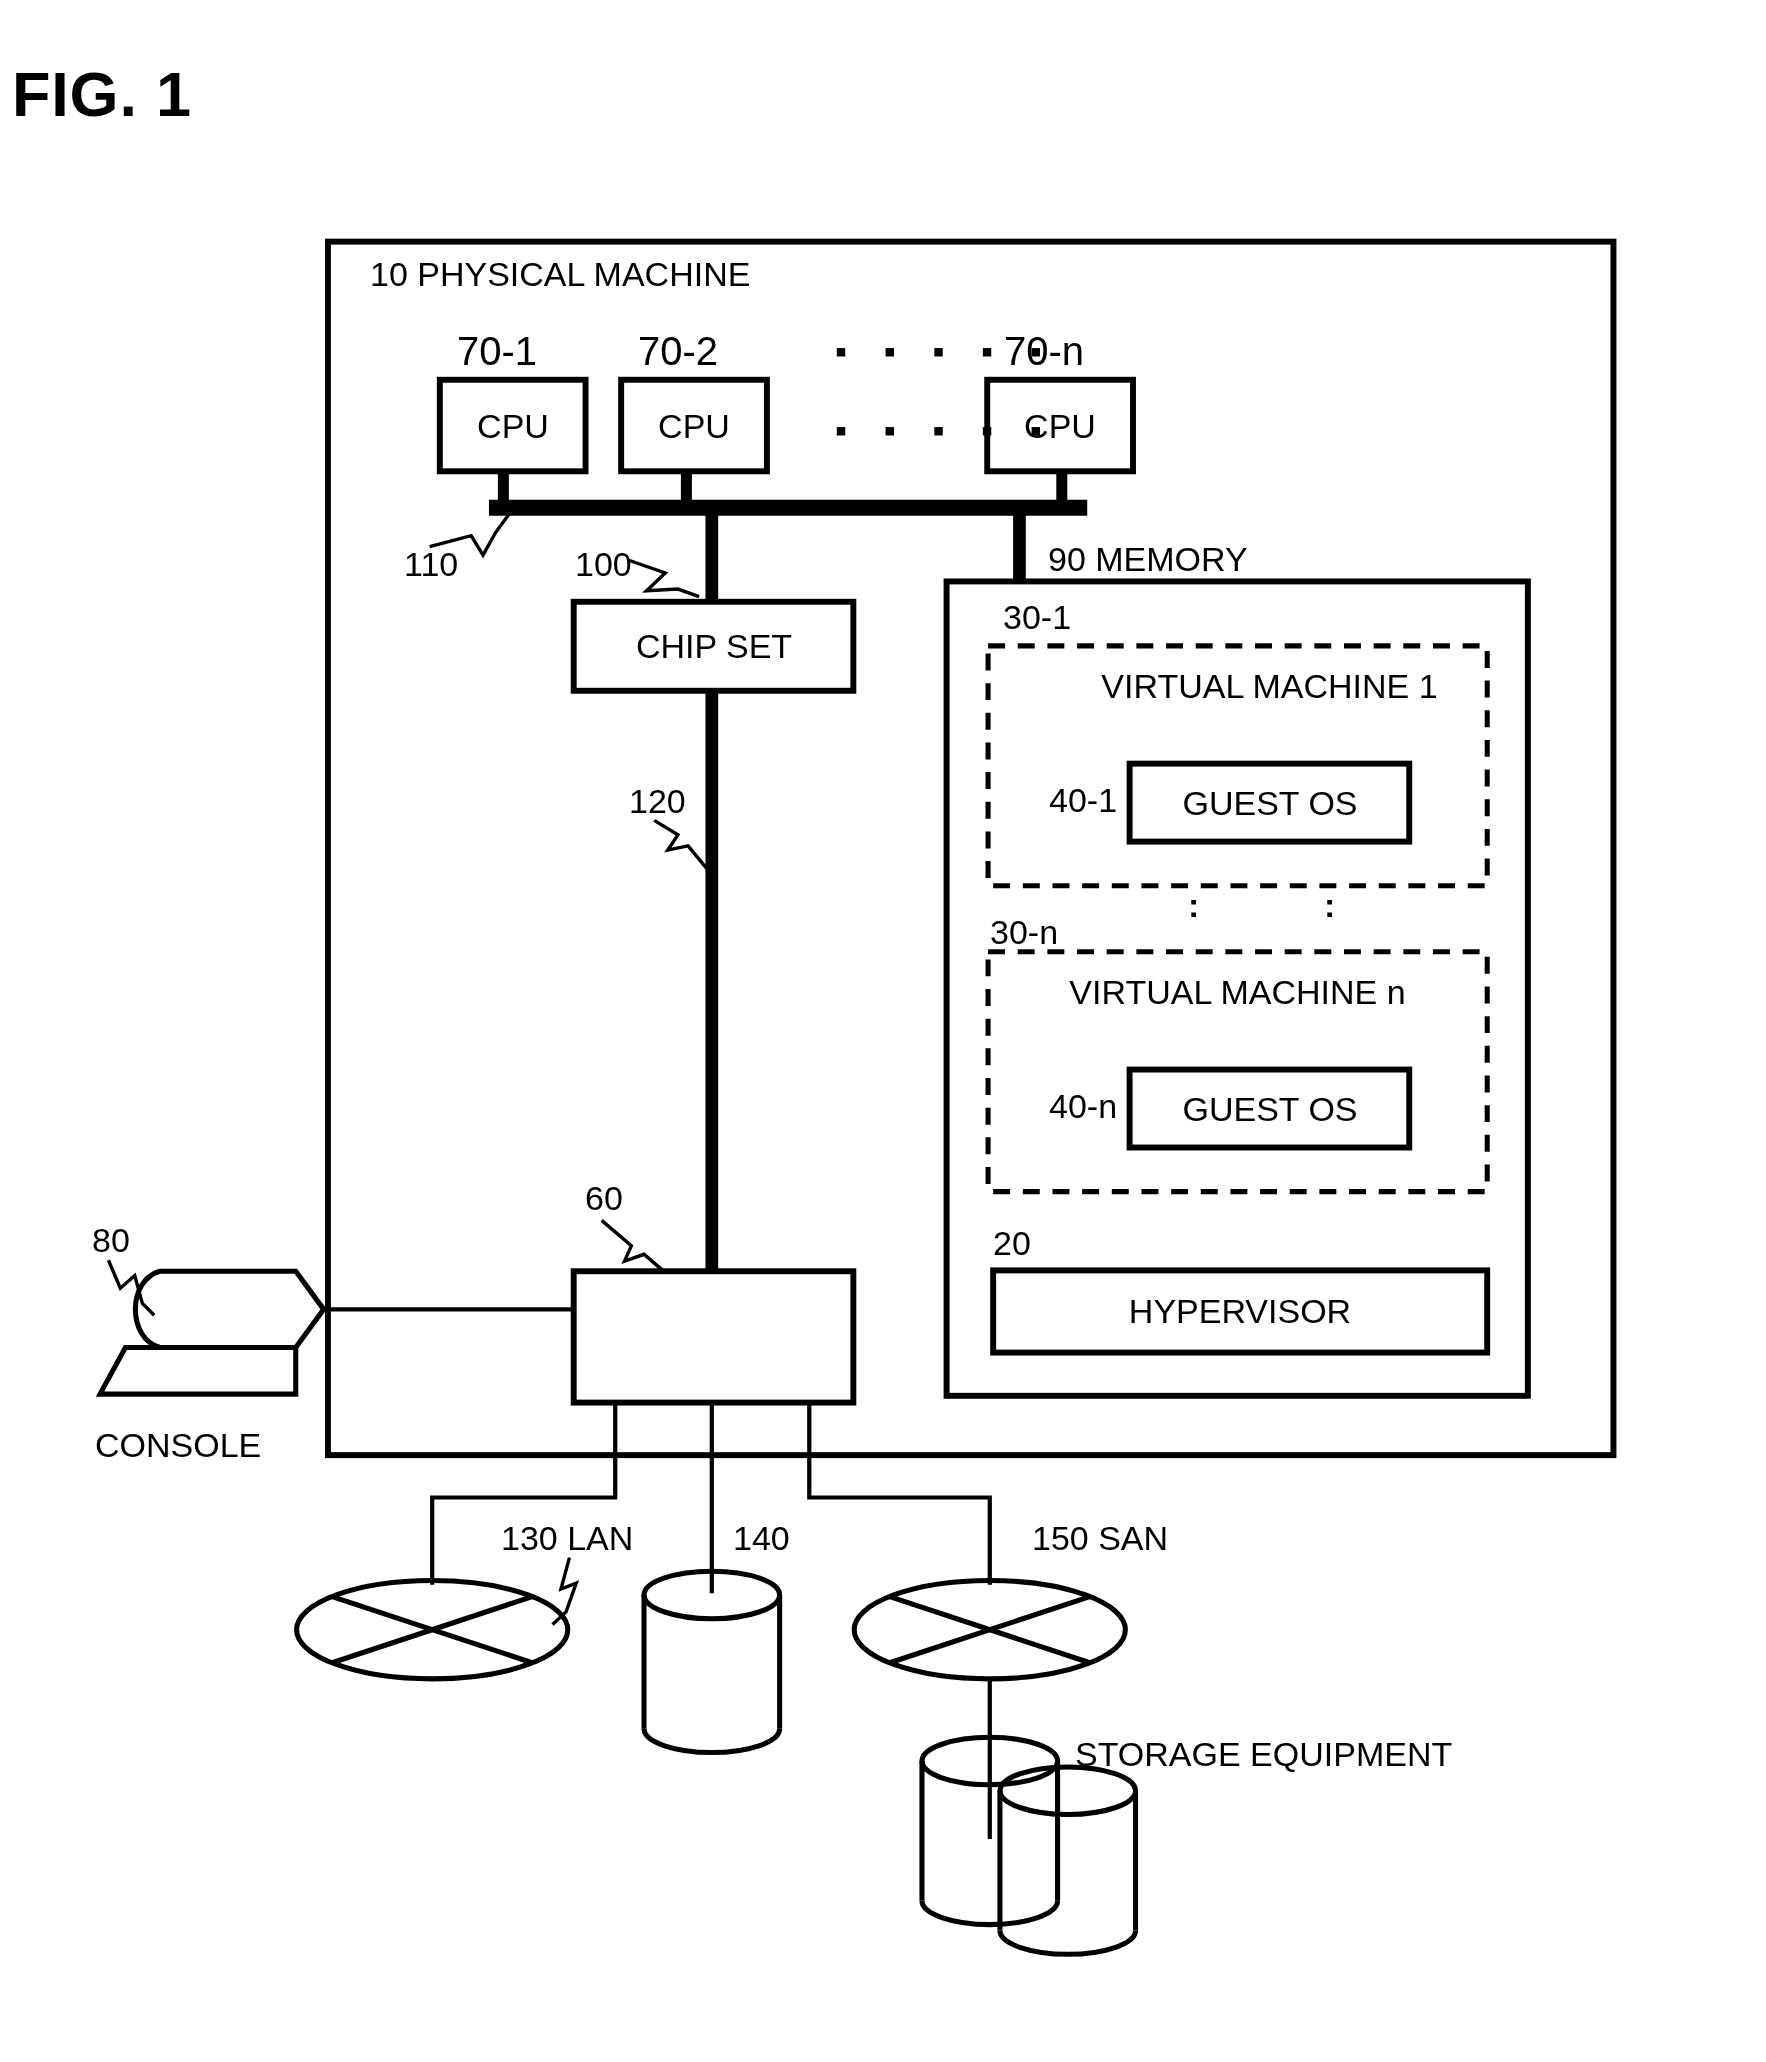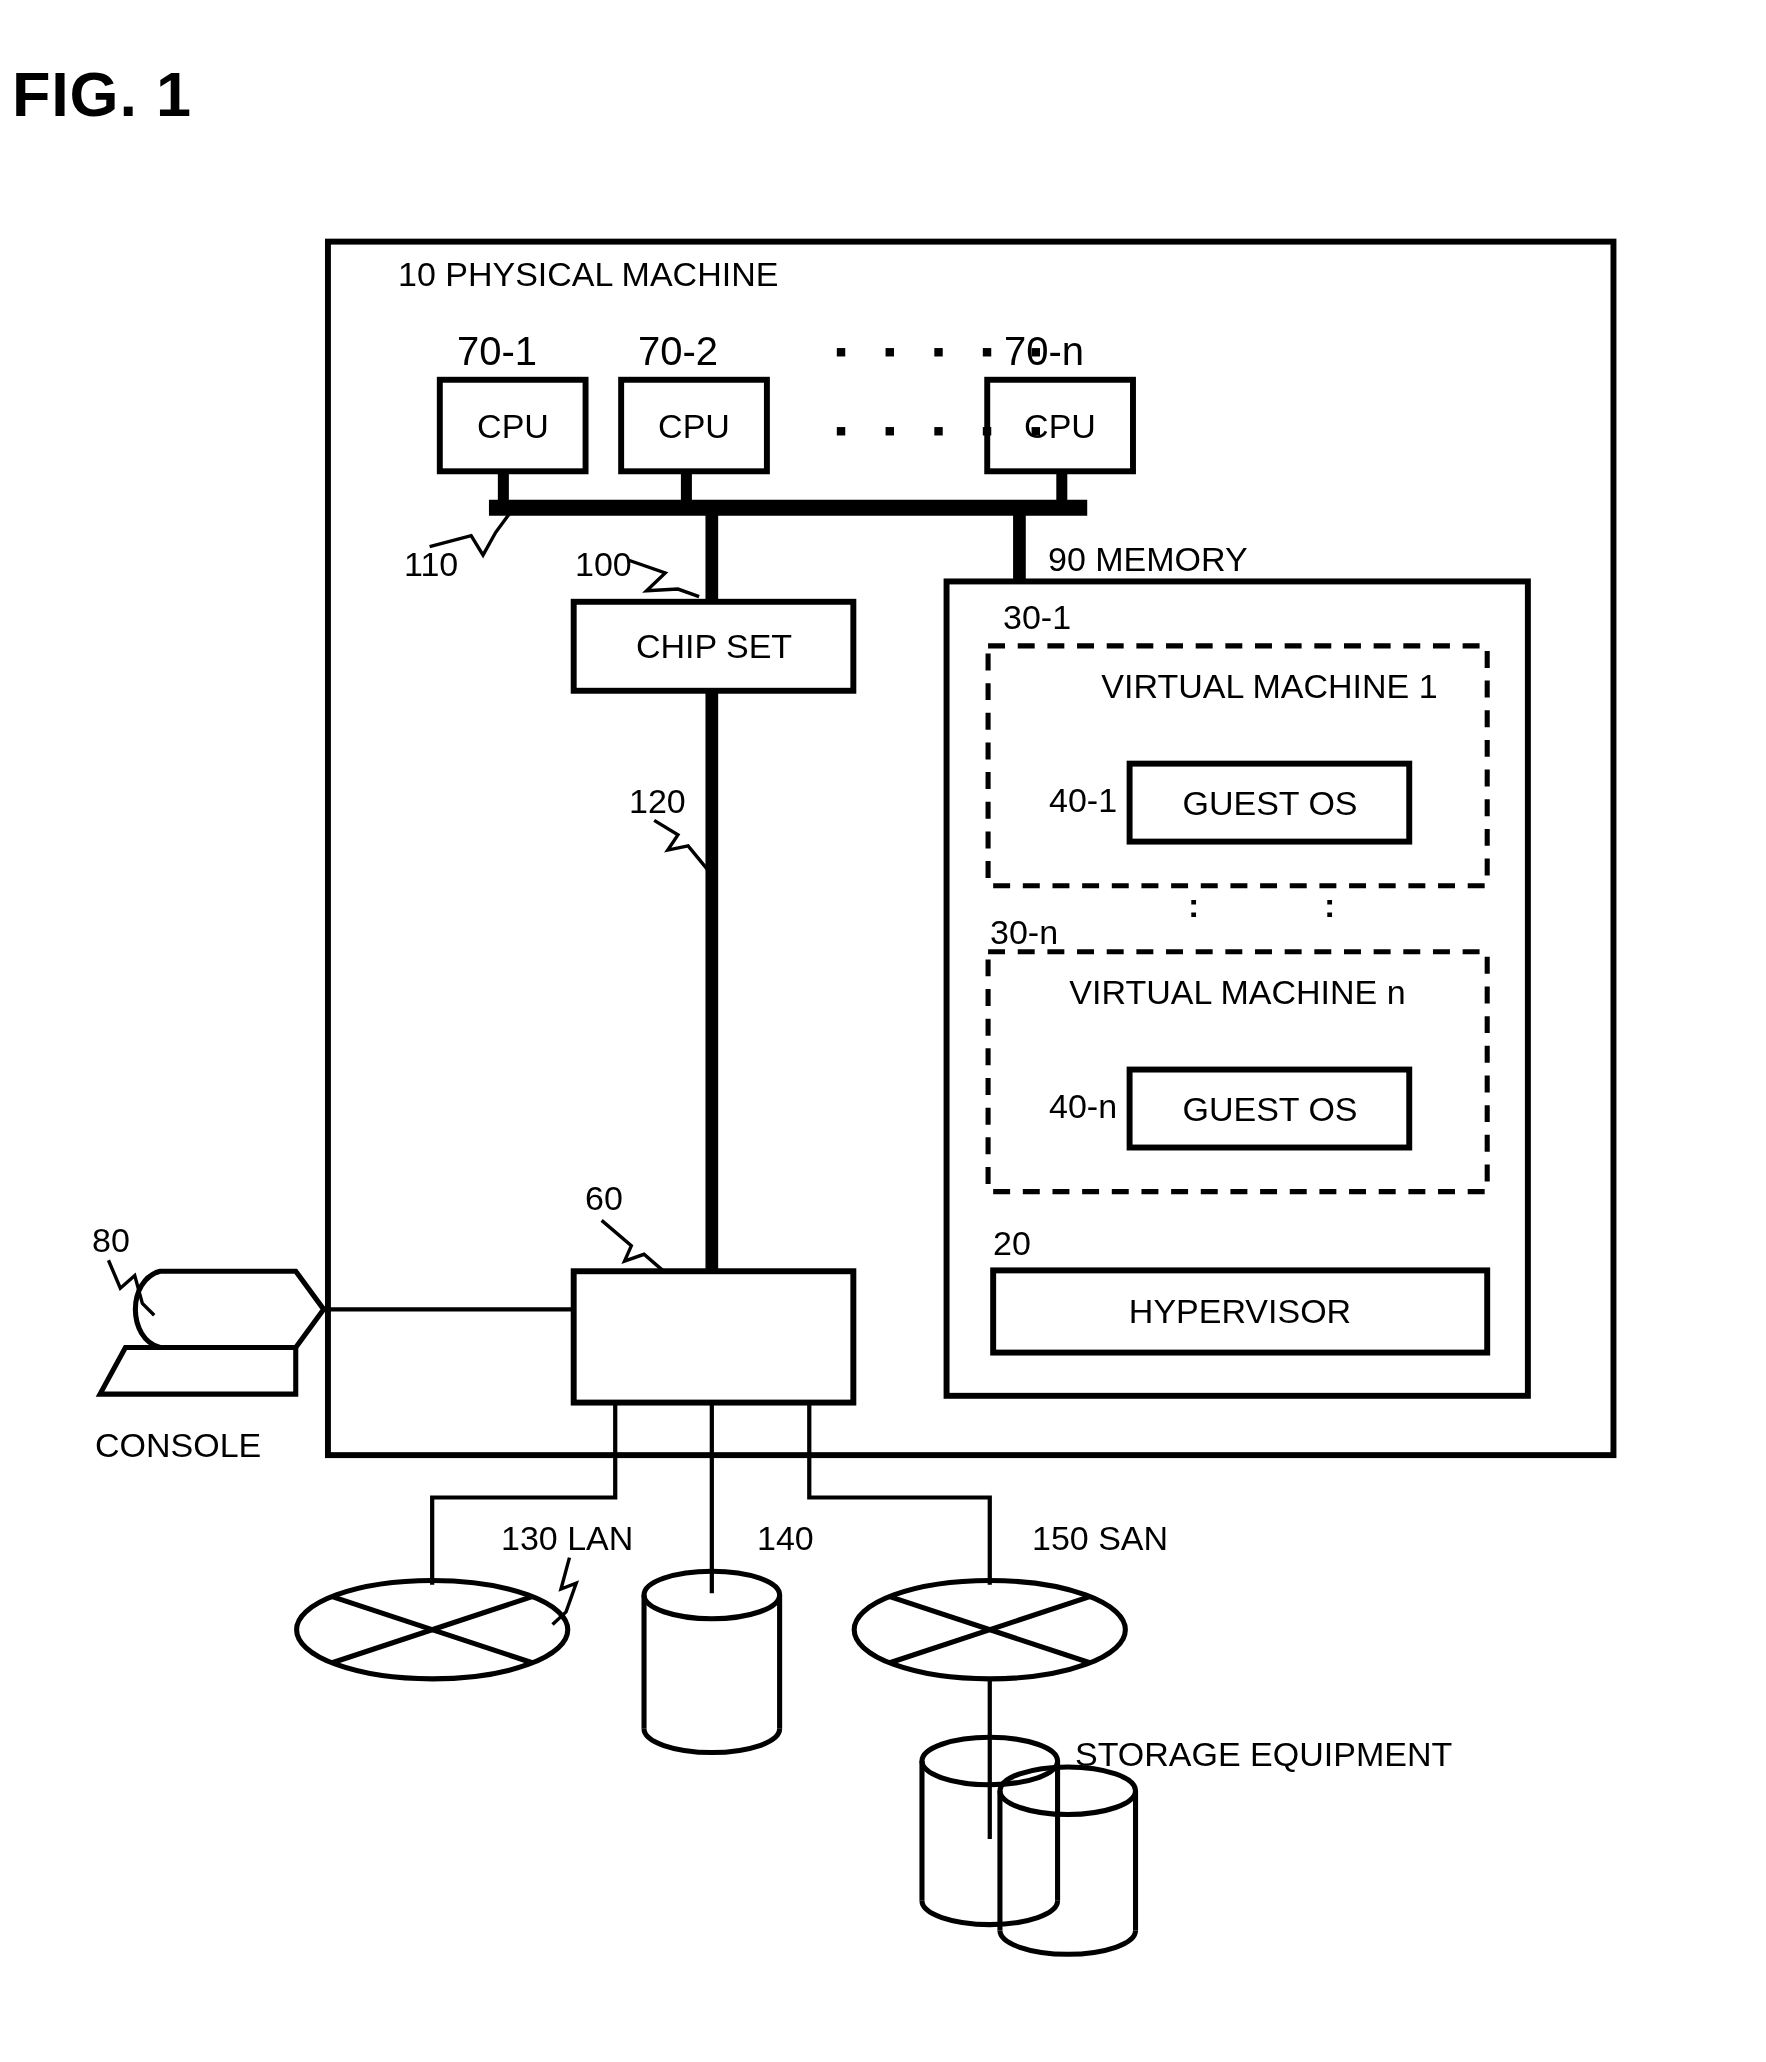--- a/index.html
+++ b/index.html
@@ -155,21 +155,21 @@
     <line x1="1340" y1="2113" x2="1340" y2="2278" stroke="#000" stroke-width="6"></line>
     <path d="M 1180 2278 A 80 28 0 0 0 1340 2278" fill="none" stroke="#000" stroke-width="6"></path>
 
     <ellipse cx="1168" cy="2078" rx="80" ry="28" fill="none" stroke="#000" stroke-width="6"></ellipse>
     <line x1="1088" y1="2078" x2="1088" y2="2243" stroke="#000" stroke-width="6"></line>
     <line x1="1248" y1="2078" x2="1248" y2="2243" stroke="#000" stroke-width="6"></line>
     <path d="M 1088 2243 A 80 28 0 0 0 1248 2243" fill="none" stroke="#000" stroke-width="6"></path>
 
   </svg>
 
-  <div class="lbl big" style="left:370px; top:257px;margin-left:28px;">10 PHYSICAL MACHINE</div>
+  <div class="lbl big" style="left:370px; top:257px;">10 PHYSICAL MACHINE</div>
 
   <div class="lbl" style="left:457px; top:331px;">70-1</div>
   <div class="lbl" style="left:638px; top:331px;">70-2</div>
   <div class="lbl" style="left:1004px; top:331px;">70-n</div>
 
   <div class="ctr" style="left:440px; top:380px; width:146px; height:92px;">CPU</div>
   <div class="ctr" style="left:621px; top:380px; width:146px; height:92px;">CPU</div>
   <div class="ctr" style="left:987px; top:380px; width:146px; height:92px;">CPU</div>
 
   <div class="dots-row" style="left:835px; top:332px;">▪ ▪ ▪ ▪ ▪</div>
@@ -198,19 +198,19 @@
 
   <div class="lbl big" style="left:993px; top:1226px;">20</div>
   <div class="ctr" style="left:993px; top:1270px; width:494px; height:82px;">HYPERVISOR</div>
 
   <div class="lbl big" style="left:585px; top:1181px;">60</div>
 
   <div class="lbl big" style="left:92px; top:1223px;">80</div>
   <div class="lbl big" style="left:95px; top:1428px;">CONSOLE</div>
 
   <div class="lbl big" style="left:501px; top:1521px;">130 LAN</div>
-  <div class="lbl big" style="left:757px; top:1521px;">140</div>
+  <div class="lbl big" style="left:733px; top:1521px;">140</div>
   <div class="lbl big" style="left:1032px; top:1521px;">150 SAN</div>
 
   <div class="lbl big" style="left:1075px; top:1737px;">STORAGE EQUIPMENT</div>
 
 </div>
 
 
 </body></html>

